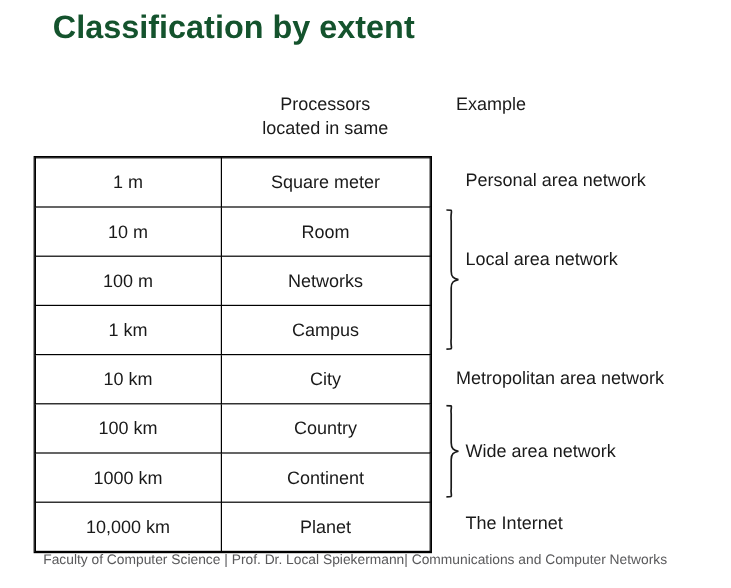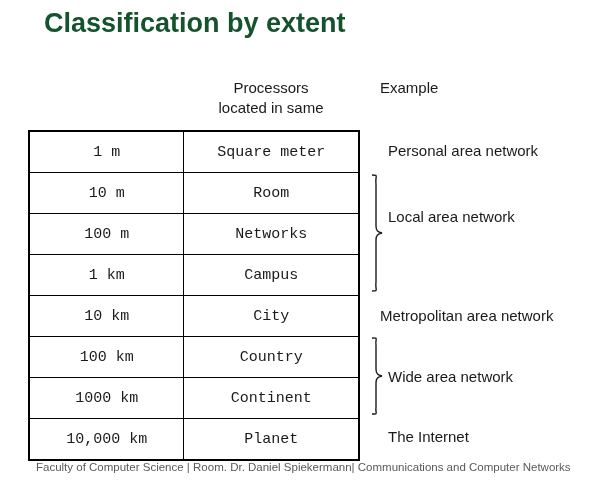--- a/index.html
+++ b/index.html
@@ -50,21 +50,20 @@
     position: absolute;
     left: 28px;
     top: 130px;
     width: 330px;
     border: 1px solid #000000;
     border-collapse: collapse;
   }
   .table table {
     border-collapse: collapse;
     width: 100%;
-    font-family: Liberation Mono, monospace;
   }
   .table td {
     border: 1px solid #000000;
     height: 40px;
     font-size: 15px;
     text-align: center;
     vertical-align: middle;
     padding: 0;
     color: #1a1a1a;
   }
@@ -175,15 +174,15 @@
     </svg>
   </div>
   <div class="ex-label" style="left:30px; top:238px;">Wide area network</div>
 
   <div class="ex-label" style="left:30px; top:298px;">The Internet</div>
 </div>
 
 <div class="footer">
   <span>Faculty of Computer Science</span>
   <span class="sep">|</span>
-  <span>Room. Dr. Daniel Spiekermann</span><span class="sep">|</span>
+  <span>Prof. Dr. Local Spiekermann</span><span class="sep">|</span>
   <span>Communications and Computer Networks</span>
 </div>
 
 </body></html>

